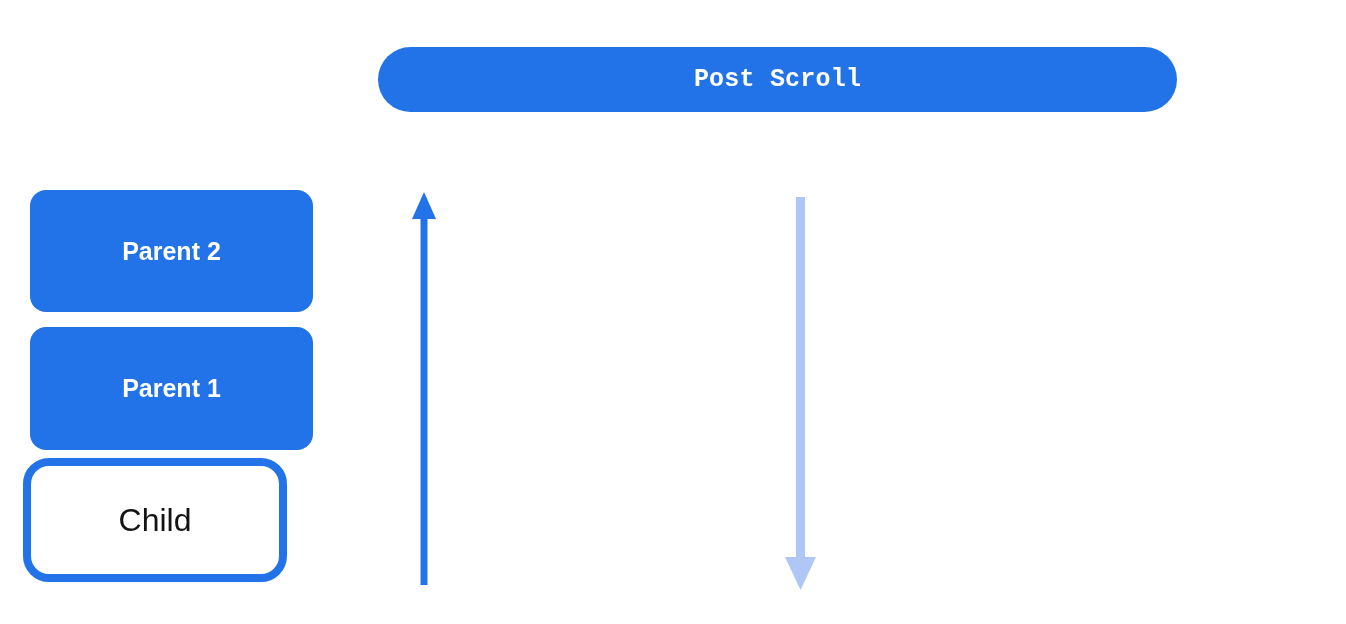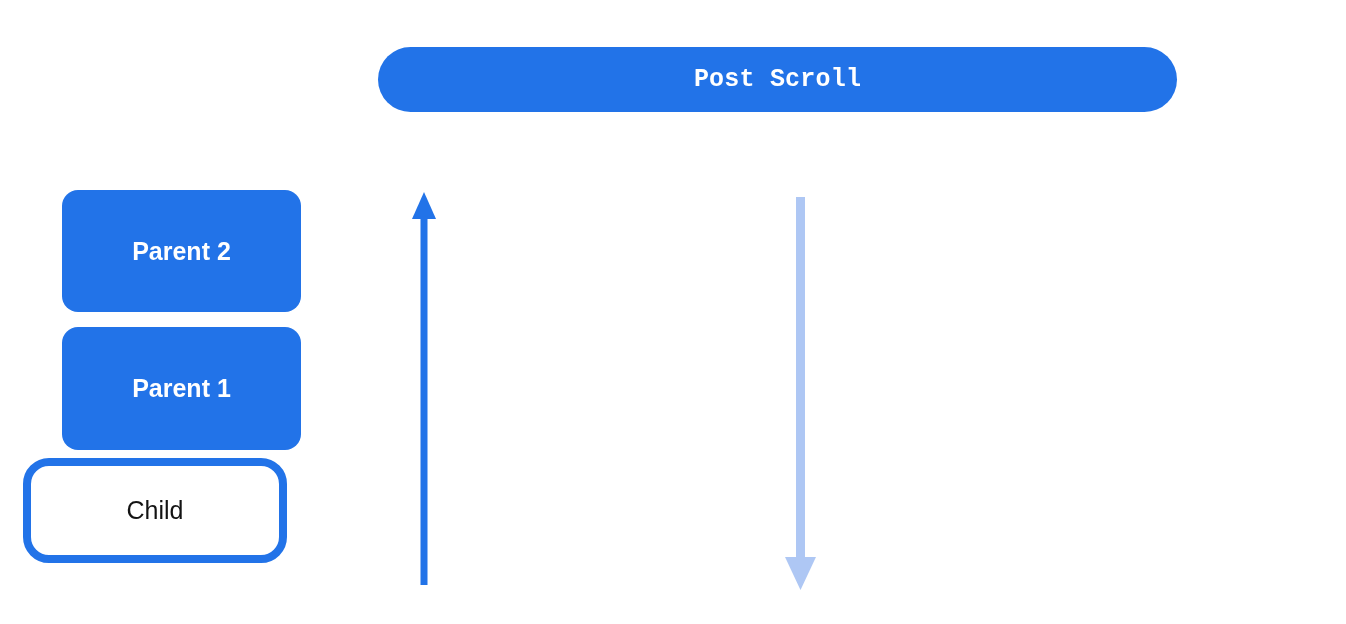--- a/index.html
+++ b/index.html
@@ -28,38 +28,37 @@
     background: var(--primary-blue);
     border-radius: 33px;
     color: var(--text-light);
     font-size: 25px;
     font-weight: 700;
     letter-spacing: 0.2px;
     font-family: Liberation Mono, monospace;
   }
   .node-filled {
     left: 30px;
-    width: 239px;
+    width: 283px;
     background: var(--primary-blue);
     border-radius: 16px;
     color: var(--text-light);
     font-size: 25px;
     font-weight: 700;
-    margin-left: 32px;
   }
   .node-parent2 { top: 190px; height: 122px; }
   .node-parent1 { top: 327px; height: 123px; align-items: center; }
   .node-outlined {
     left: 23px; top: 458px;
-    width: 264px; height: 105px;
+    width: 264px; height: 124px;
     background: var(--node-child-bg);
     border: 8px solid var(--primary-blue);
     border-radius: 26px;
     color: var(--text-dark);
-    font-size: 25px;
+    font-size: 32px;
     font-weight: 500;
   }
   .delta-pill {
     left: 445px; top: 222px;
     width: 327px; height: 62px;
     background: var(--delta-pill-bg);
     border-radius: 31px;
     color: var(--text-dark);
     font-size: 27px;
     font-weight: 700;

